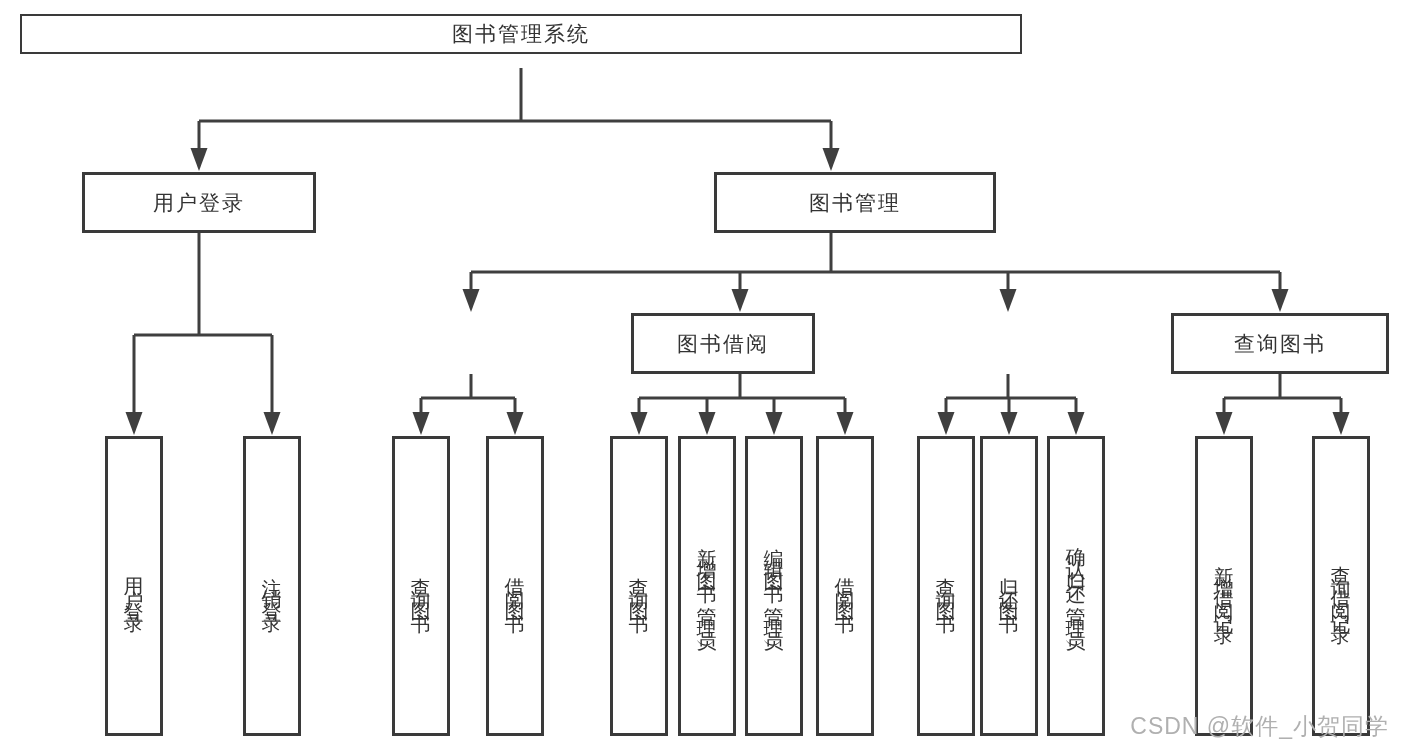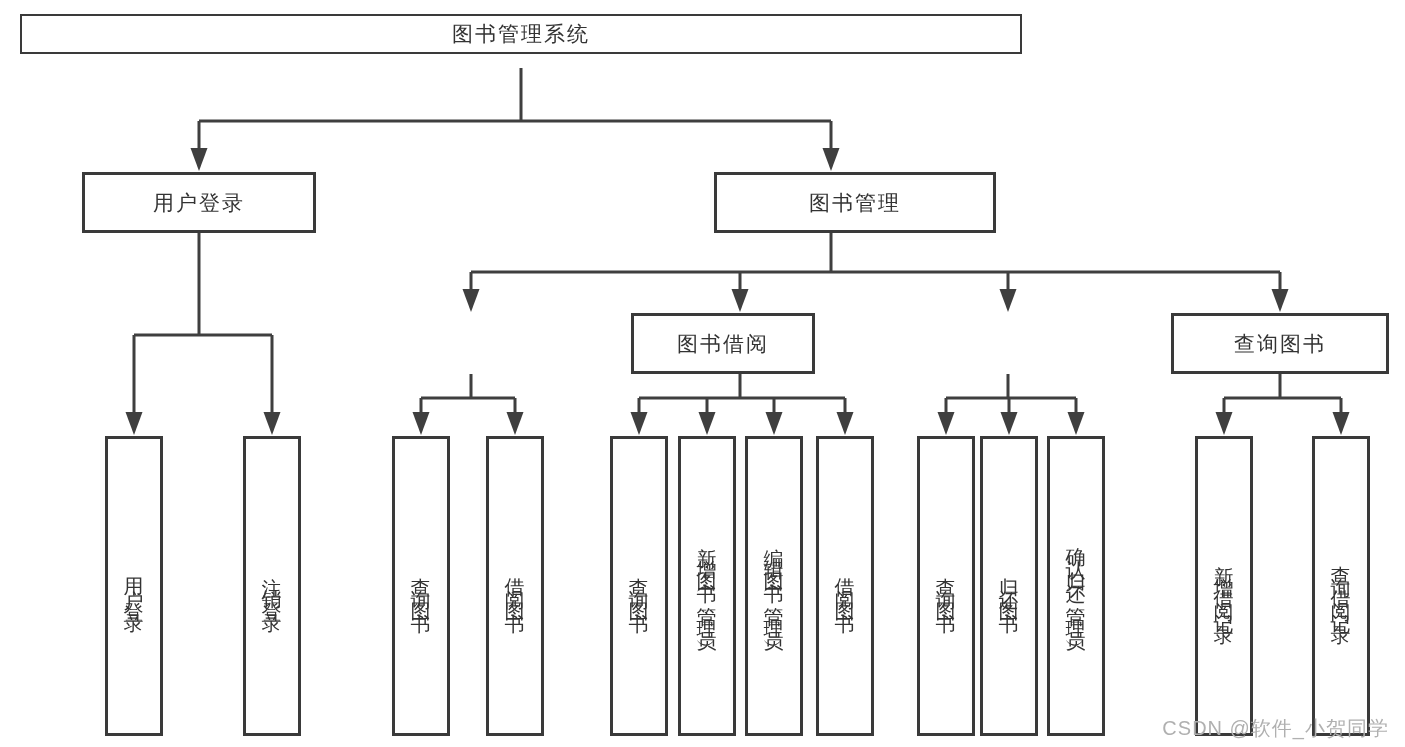--- a/index.html
+++ b/index.html
@@ -34,21 +34,21 @@
   .leaf{
     writing-mode:vertical-rl;
     text-orientation:mixed;
     font-size:20px;
     line-height:1;
     letter-spacing:12px;
   }
   #watermark{
     position:absolute;
     right:16px;bottom:5px;
-    font-size:20px;
+    font-size:23px;
     color:var(--watermark);
     z-index:5;
     letter-spacing:1px;
     white-space:nowrap;
     text-align:center;
   }
 </style>
 </head>
 <body>
 

